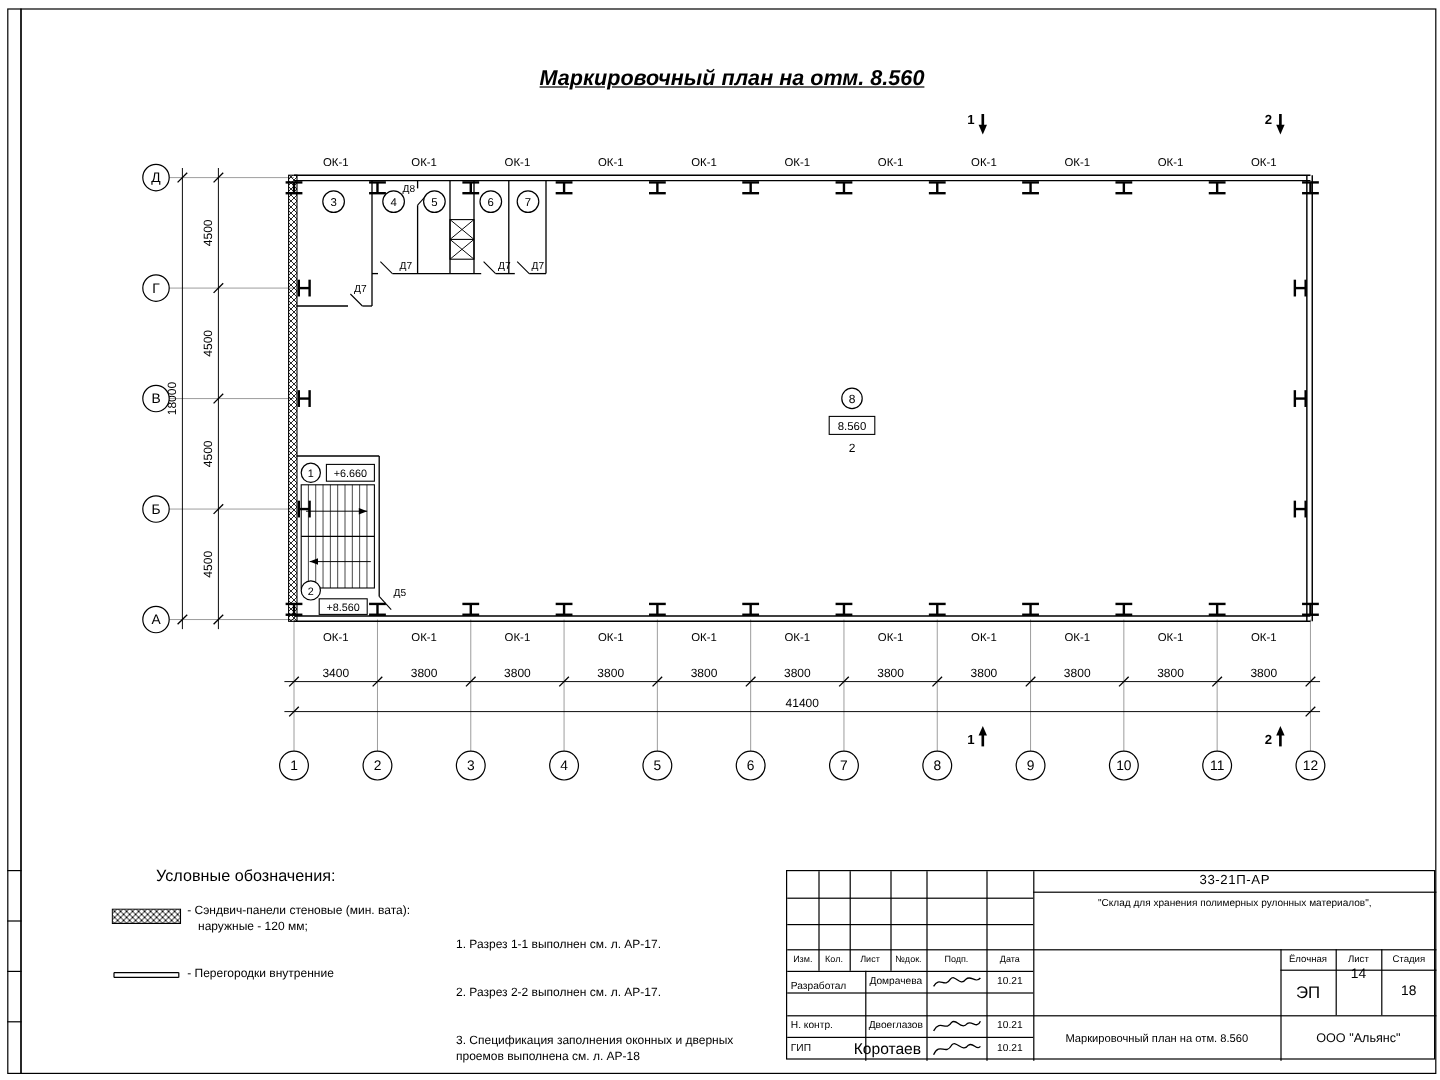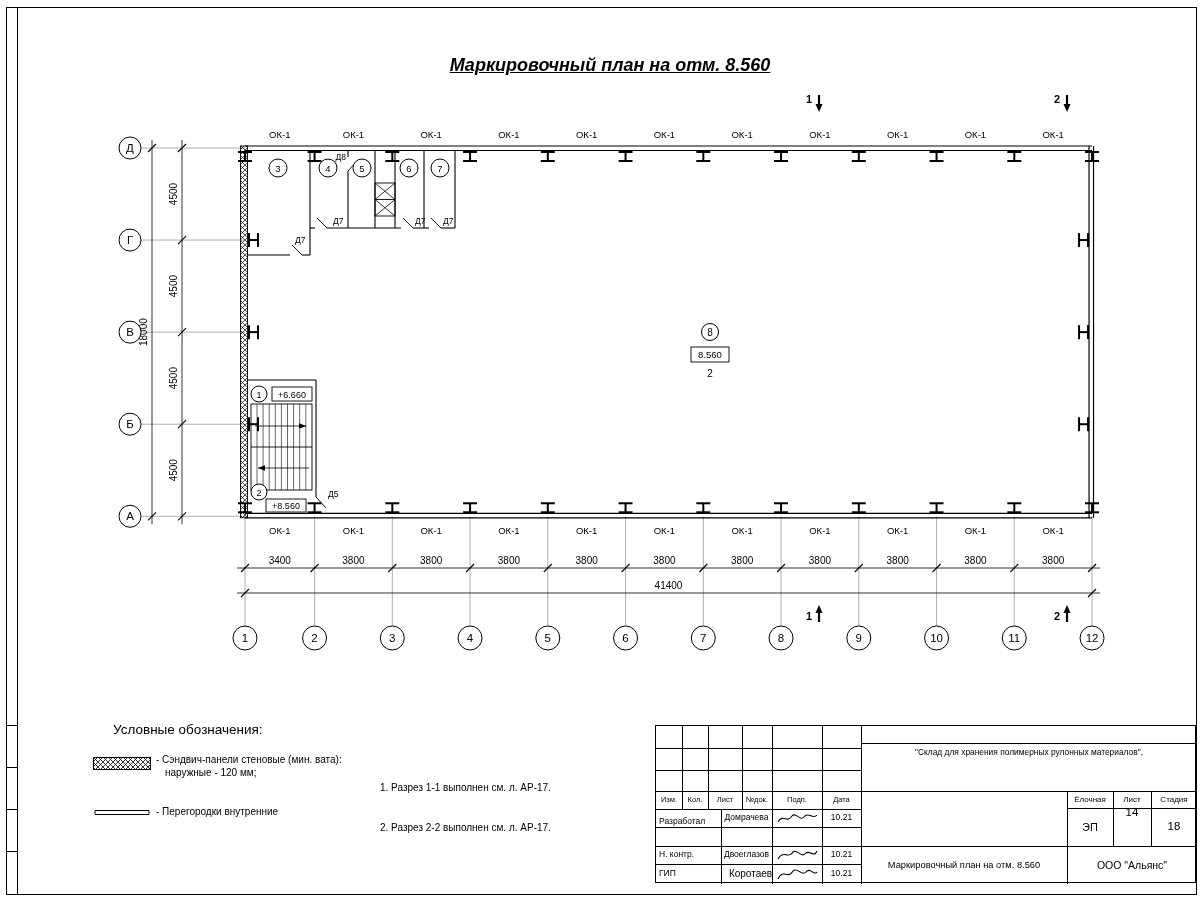--- a/index.html
+++ b/index.html
@@ -354,21 +354,21 @@
       <line x1="819" y1="611" x2="819" y2="622" stroke="#000" stroke-width="2.2"></line>
       <polygon points="815.5,613 822.5,613 819,605" fill="#000"></polygon>
       <text x="809" y="620" font-size="11" text-anchor="middle" font-weight="bold">1</text>
       <line x1="1067" y1="611" x2="1067" y2="622" stroke="#000" stroke-width="2.2"></line>
       <polygon points="1063.5,613 1070.5,613 1067,605" fill="#000"></polygon>
       <text x="1057" y="620" font-size="11" text-anchor="middle" font-weight="bold">2</text>
     </g>
   </svg>
 
 <div>
-  <div class="abs" style="left:113px;top:722px;font-size:13.5px">Условные обозначения:</div>
+  <div class="abs" style="left:130px;top:722px;font-size:13.5px">Условные обозначения:</div>
 
   <svg class="abs" style="left:93px;top:757px" width="58" height="13">
     <defs>
       <pattern id="lg-hatch" width="5" height="5" patternUnits="userSpaceOnUse">
         <path d="M0,5L5,0M0,0L5,5" stroke="#000" stroke-width="0.8" fill="none"></path>
       </pattern>
     </defs>
     <rect x="0.5" y="0.5" width="57" height="12" fill="url(#lg-hatch)" stroke="#000"></rect>
   </svg>
   <div class="abs" style="left:156px;top:753px;font-size:10px;line-height:13px">
@@ -381,20 +381,21 @@
     <line x1="2" y1="7.5" x2="56" y2="7.5" stroke="#000" stroke-width="1"></line>
     <line x1="2" y1="3.5" x2="2" y2="7.5" stroke="#000" stroke-width="1"></line>
     <line x1="56" y1="3.5" x2="56" y2="7.5" stroke="#000" stroke-width="1"></line>
   </svg>
   <div class="abs" style="left:156px;top:806px;font-size:10px">- Перегородки внутренние</div>
 </div>
 
 <div class="abs" style="left:380px;top:755px;width:272px;font-size:10px;line-height:13.2px;white-space:pre-wrap">
   <div>1. Разрез 1-1 выполнен см. л. АР-17.</div>
   <div>2. Разрез 2-2 выполнен см. л. АР-17.</div>
+  <div>3. Спецификация заполнения оконных и дверных проемов выполнена см. л. АР-18</div>
   
   
 </div>
 
 <div class="abs" style="left:655px;top:725px;width:541px;height:158px;border:1.6px solid #000">
 
   <div class="vline" style="left:205px;top:0;height:158px"></div>
   <div class="hline" style="left:0;top:65px;width:541px"></div>
   <div class="hline" style="left:0;top:120px;width:541px"></div>
   <div class="hline" style="left:0;top:22px;width:205px"></div>
@@ -431,30 +432,31 @@
   <div class="cellText" style="left:166px;top:83px;width:39px;height:18px;font-size:8.5px">10.21</div>
 
   <div class="cellText" style="left:3px;top:120px;width:62px;height:18px;font-size:8.5px;justify-content:flex-start">Н. контр.</div>
   <div class="cellText" style="left:65px;top:120px;width:51px;height:18px;font-size:8.5px">Двоеглазов</div>
   <svg class="abs" style="left:119px;top:121px" width="44" height="16">
     <path d="M3,12 C9,2 13,13 18,5 C22,1 26,12 31,6 C35,3 39,11 42,4" fill="none" stroke="#000" stroke-width="1.1"></path>
   </svg>
   <div class="cellText" style="left:166px;top:120px;width:39px;height:18px;font-size:8.5px">10.21</div>
 
   <div class="cellText" style="left:3px;top:138px;width:62px;height:20px;font-size:8.5px;justify-content:flex-start">ГИП</div>
-  <div class="cellText" style="left:69px;top:138px;width:51px;height:20px;font-size:10px">Коротаев</div>
+  <div class="cellText" style="left:58px;top:138px;width:51px;height:20px;font-size:13px">Коротаев</div>
   <svg class="abs" style="left:119px;top:140px" width="44" height="16">
     <path d="M3,13 C8,2 13,14 18,5 C22,0 27,12 32,5 C36,2 39,10 42,6" fill="none" stroke="#000" stroke-width="1.1"></path>
   </svg>
   <div class="cellText" style="left:166px;top:138px;width:39px;height:20px;font-size:8.5px">10.21</div>
 
+  <div class="cellText" style="left:205px;top:0;width:336px;height:17px;font-size:11px;letter-spacing:0.5px">33-21П-АР</div>
   <div class="abs" style="left:207px;top:19px;width:332px;text-align:center;font-size:8.4px;line-height:15.2px">
     <div>"Склад для хранения полимерных рулонных материалов",</div>
   </div>
   <div class="cellText" style="left:411px;top:65px;width:46px;height:17px;font-size:8px">Ёлочная</div>
   <div class="cellText" style="left:457px;top:65px;width:38px;height:17px;font-size:8px">Лист</div>
   <div class="cellText" style="left:495px;top:65px;width:46px;height:17px;font-size:8px">Стадия</div>
-  <div class="cellText" style="left:411px;top:82px;width:46px;height:38px;font-size:11px">ЭП</div>
+  <div class="cellText" style="left:411px;top:82px;width:46px;height:38px;font-size:14px">ЭП</div>
   <div class="cellText" style="left:457px;top:68px;width:38px;height:38px;font-size:11.5px">14</div>
   <div class="cellText" style="left:495px;top:82px;width:46px;height:38px;font-size:11.5px">18</div>
   <div class="cellText" style="left:205px;top:120px;width:206px;height:38px;font-size:9.3px;padding:0 8px">Маркировочный план на отм. 8.560</div>
   <div class="cellText" style="left:411px;top:120px;width:130px;height:38px;font-size:10.5px">ООО "Альянс"</div>
 </div>
 
 </body></html>

